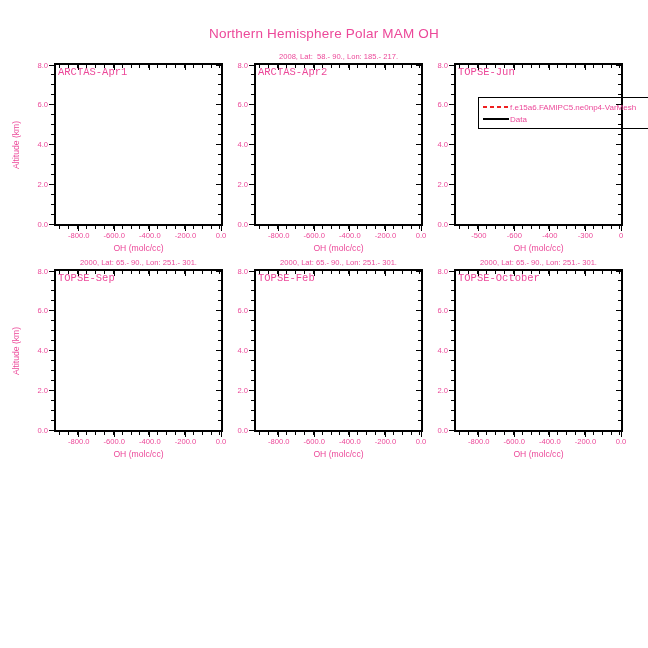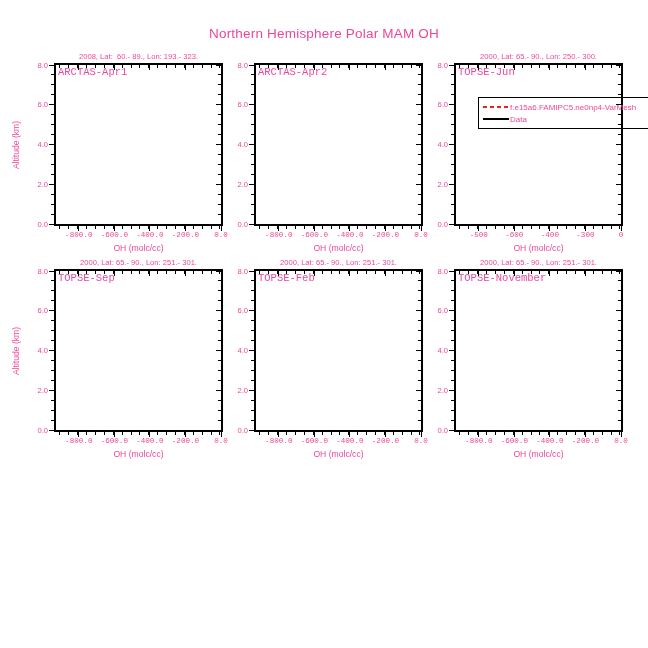--- a/index.html
+++ b/index.html
@@ -36,21 +36,20 @@
   }
   .y-title-wrap span {
     transform:rotate(-90deg); white-space:nowrap; font-size:8.6px;
   }
   
   .tkx { position:absolute; width:1px; background:#000; }
   .tky { position:absolute; height:1px; background:#000; }
   .xlab {
     position:absolute; width:50px; text-align:center; font-size:7.6px;
     top:calc(100% + 7px);
-    font-family:Liberation Mono, monospace;
   }
   .ylab {
     position:absolute; width:40px; text-align:right; font-size:7.6px;
     left:-48px;
   }
   #legend {
     position:absolute; left:478px; top:77px; width:200px; height:32px;
     border:1px solid #000; background:transparent; z-index:5;
     display:flex; flex-direction:column; justify-content:space-around;
     padding:3px 0 3px 4px; box-sizing:border-box;
@@ -63,21 +62,20 @@
   .legend-line.solid { background:#000; }
   .legend-text { font-size:8px; white-space:nowrap; }
 </style>
 </head>
 <body>
 
 <div id="page">
   <div id="chart-title">Northern Hemisphere Polar MAM OH</div>
 
   <div class="panel c0 r0">
-    <div class="panel-header">2008, Lat:  60.- 89., Lon: 193.- 323.</div>
     <div class="panel-label">ARCTAS-Apr1</div>
     <div class="y-title-wrap">
         <span>Altitude (km)</span>
       </div>
     <div class="x-title">OH (molc/cc)</div>
   <div class="tkx" style="left: 22.2586px; top: calc(100% + 2px); height: 5px;"></div>
       <div class="tkx" style="left: 22.2586px; top: 0px; height: 5px;"></div>
       <div class="xlab" style="left: -2.24138px;">-800.0</div>
       <div class="tkx" style="left: 57.819px; top: calc(100% + 2px); height: 5px;"></div>
       <div class="tkx" style="left: 57.819px; top: 0px; height: 5px;"></div>
@@ -164,20 +162,21 @@
       <div class="tky" style="top: 49.1875px; right: 0px; width: 3px;"></div>
       <div class="tky" style="top: 29.3125px; left: -5px; width: 3px;"></div>
       <div class="tky" style="top: 29.3125px; right: 0px; width: 3px;"></div>
       <div class="tky" style="top: 19.375px; left: -5px; width: 3px;"></div>
       <div class="tky" style="top: 19.375px; right: 0px; width: 3px;"></div>
       <div class="tky" style="top: 9.4375px; left: -5px; width: 3px;"></div>
       <div class="tky" style="top: 9.4375px; right: 0px; width: 3px;"></div>
     </div>
 
   <div class="panel c1 r0">
+    <div class="panel-header">2008, Lat:  58.- 90., Lon: 185.- 217.</div>
     <div class="panel-label">ARCTAS-Apr2</div>
     <div class="x-title">OH (molc/cc)</div>
   <div class="tkx" style="left: 22.2586px; top: calc(100% + 2px); height: 5px;"></div>
       <div class="tkx" style="left: 22.2586px; top: 0px; height: 5px;"></div>
       <div class="xlab" style="left: -2.24138px;">-800.0</div>
       <div class="tkx" style="left: 57.819px; top: calc(100% + 2px); height: 5px;"></div>
       <div class="tkx" style="left: 57.819px; top: 0px; height: 5px;"></div>
       <div class="xlab" style="left: 33.319px;">-600.0</div>
       <div class="tkx" style="left: 93.3793px; top: calc(100% + 2px); height: 5px;"></div>
       <div class="tkx" style="left: 93.3793px; top: 0px; height: 5px;"></div>
@@ -261,21 +260,20 @@
       <div class="tky" style="top: 49.1875px; right: 0px; width: 3px;"></div>
       <div class="tky" style="top: 29.3125px; left: -5px; width: 3px;"></div>
       <div class="tky" style="top: 29.3125px; right: 0px; width: 3px;"></div>
       <div class="tky" style="top: 19.375px; left: -5px; width: 3px;"></div>
       <div class="tky" style="top: 19.375px; right: 0px; width: 3px;"></div>
       <div class="tky" style="top: 9.4375px; left: -5px; width: 3px;"></div>
       <div class="tky" style="top: 9.4375px; right: 0px; width: 3px;"></div>
     </div>
 
   <div class="panel c2 r0">
-    <div class="panel-header">2000, Lat: 65.- 90., Lon: 250.- 300.</div>
     <div class="panel-label">TOPSE-Jun</div>
     <div class="x-title">OH (molc/cc)</div>
   <div class="tkx" style="left: 22.2586px; top: calc(100% + 2px); height: 5px;"></div>
       <div class="tkx" style="left: 22.2586px; top: 0px; height: 5px;"></div>
       <div class="xlab" style="left: -2.24138px;">-500</div>
       <div class="tkx" style="left: 57.819px; top: calc(100% + 2px); height: 5px;"></div>
       <div class="tkx" style="left: 57.819px; top: 0px; height: 5px;"></div>
       <div class="xlab" style="left: 33.319px;">-600</div>
       <div class="tkx" style="left: 93.3793px; top: calc(100% + 2px); height: 5px;"></div>
       <div class="tkx" style="left: 93.3793px; top: 0px; height: 5px;"></div>
@@ -559,21 +557,21 @@
       <div class="tky" style="top: 29.3125px; left: -5px; width: 3px;"></div>
       <div class="tky" style="top: 29.3125px; right: 0px; width: 3px;"></div>
       <div class="tky" style="top: 19.375px; left: -5px; width: 3px;"></div>
       <div class="tky" style="top: 19.375px; right: 0px; width: 3px;"></div>
       <div class="tky" style="top: 9.4375px; left: -5px; width: 3px;"></div>
       <div class="tky" style="top: 9.4375px; right: 0px; width: 3px;"></div>
     </div>
 
   <div class="panel c2 r1">
     <div class="panel-header">2000, Lat: 65.- 90., Lon: 251.- 301.</div>
-    <div class="panel-label">TOPSE-November</div>
+    <div class="panel-label">TOPSE-October</div>
     <div class="x-title">OH (molc/cc)</div>
   <div class="tkx" style="left: 22.2586px; top: calc(100% + 2px); height: 5px;"></div>
       <div class="tkx" style="left: 22.2586px; top: 0px; height: 5px;"></div>
       <div class="xlab" style="left: -2.24138px;">-800.0</div>
       <div class="tkx" style="left: 57.819px; top: calc(100% + 2px); height: 5px;"></div>
       <div class="tkx" style="left: 57.819px; top: 0px; height: 5px;"></div>
       <div class="xlab" style="left: 33.319px;">-600.0</div>
       <div class="tkx" style="left: 93.3793px; top: calc(100% + 2px); height: 5px;"></div>
       <div class="tkx" style="left: 93.3793px; top: 0px; height: 5px;"></div>
       <div class="xlab" style="left: 68.8793px;">-400.0</div>

